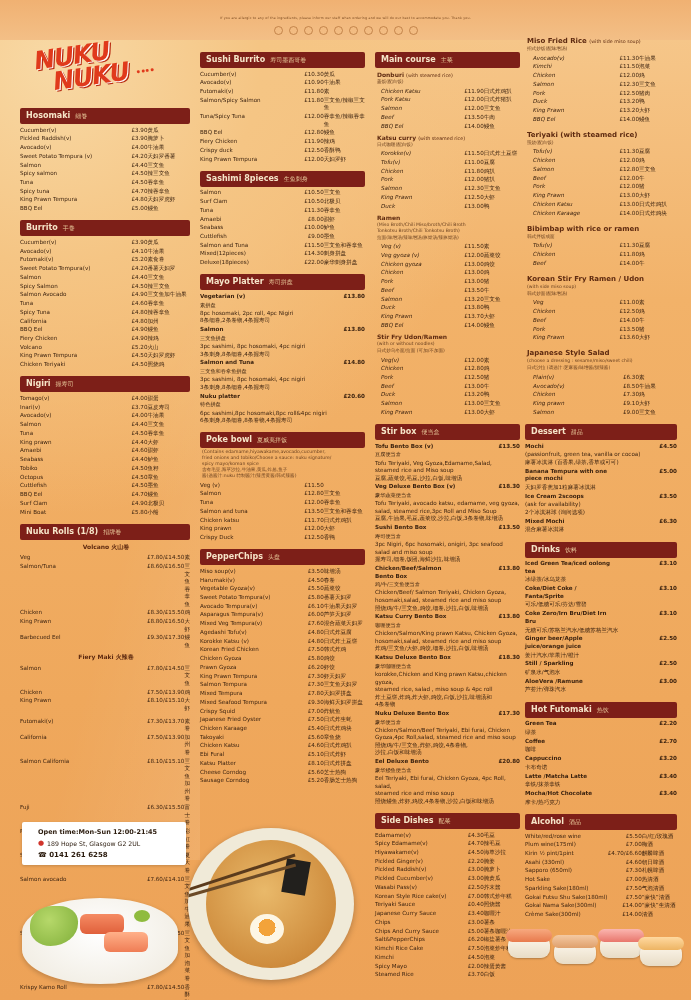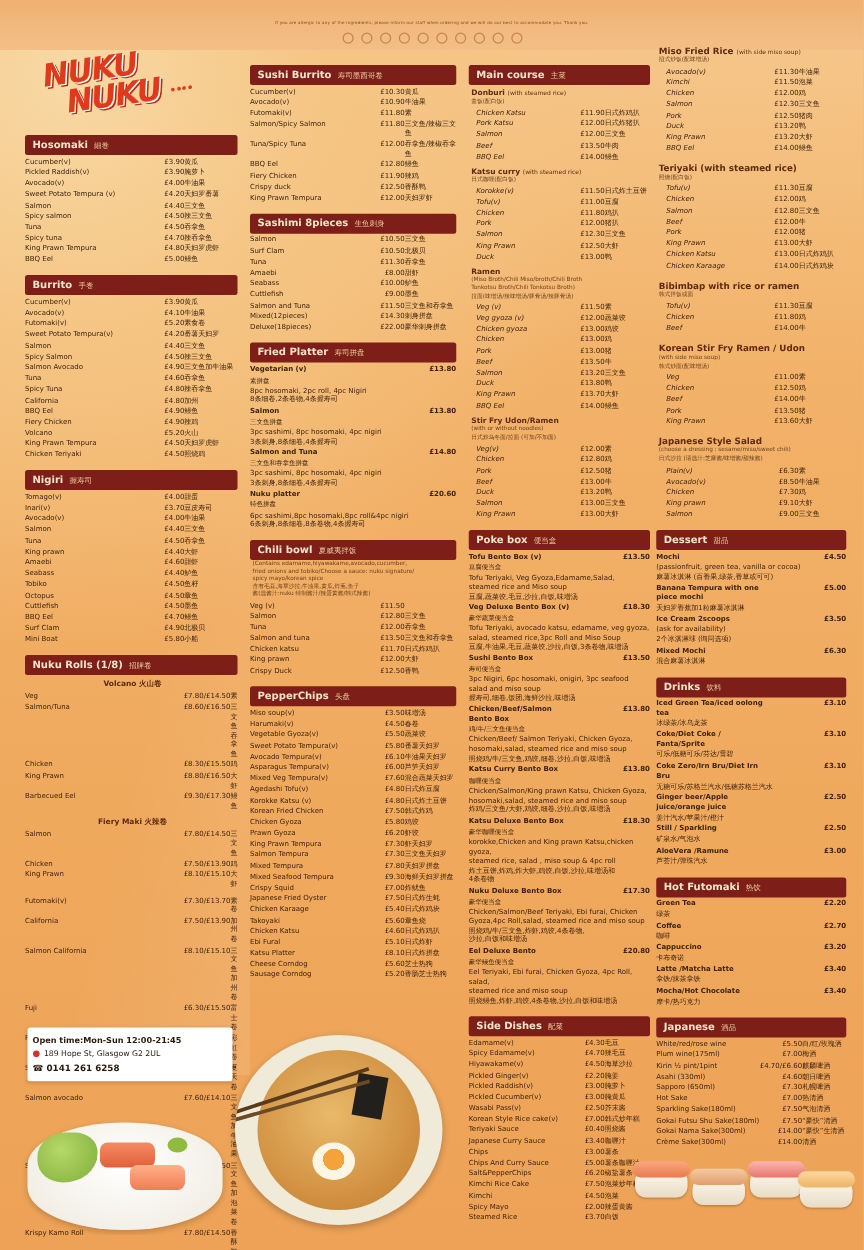--- a/index.html
+++ b/index.html
@@ -74,21 +74,21 @@
   td.nm  { width:58%; }
   td.pr  { width:17%; text-align:right; padding-right:3px; white-space:nowrap; }
   td.cn  { width:25%; font-size:5.2px; color:#5a3318; padding-left:2px; }
   td.pr2 { width:42%; text-align:right; white-space:nowrap; }
 
   .note { font-size:4.6px; color:#6b4120; margin:1px 0 1px 2px; line-height:1.3; }
 
   
   .infopanel {
     position:absolute; left:22px; top:822px; width:164px;
-    background:#ffffff; border-radius:2px; padding:6px 4px;
+    background:#ffffff; border-radius:2px; padding:6px 16px;
     box-shadow:0 1px 3px rgba(0,0,0,.18);
   }
   .infopanel .open { font-size:6.5px; font-weight:bold; color:#2a1a0c; }
   .infopanel .addr { font-size:6.2px; color:#2a1a0c; margin-top:4px; display:flex; gap:3px; align-items:flex-start; }
   .infopanel .pin { color:#d0342c; font-size:7px; line-height:1; }
   .infopanel .tel { font-size:7px; font-weight:bold; color:#2a1a0c; margin-top:4px; }
 
   
   .photo-noodle {
     position:absolute; left:188px; top:828px; width:166px; height:152px;
@@ -629,21 +629,21 @@
               <td class="nm">Deluxe(18pieces)</td>
               <td class="pr">£22.00</td>
               <td class="cn">豪华刺身拼盘</td>
             </tr>
       </tbody>
         </table>
     </div>
 
     <div class="sec">
       <div class="sec-title">
-        <span>Fried Platter</span>
+        <span>Mayo Platter</span>
         <span class="cn">寿司拼盘</span>
       </div>
       <table class="items">
         <tbody>
             <tr>
               <td class="nm" style="font-weight:bold">Vegetarian (v)</td>
               <td class="pr2" style="font-weight:bold">£13.80</td>
             </tr>
         <tr>
               <td colspan="2" class="nm" style="font-size:5.2px">素拼盘</td>
@@ -684,21 +684,21 @@
         <tr>
               <td colspan="2" class="note" style="white-space:pre-line">6pc sashimi,8pc hosomaki,8pc roll&amp;4pc nigiri
 6条刺身,8条细卷,8条卷物,4条握寿司</td>
             </tr>
       </tbody>
         </table>
     </div>
 
     <div class="sec">
       <div class="sec-title">
-        <span>Chili bowl</span>
+        <span>Poke bowl</span>
         <span class="cn">夏威夷拌饭</span>
       </div>
       <div class="note" style="white-space:pre-line">(Contains edamame,hiyawakame,avocado,cucumber,
 fried onions and tobiko/Choose a sauce: nuku signature/
 spicy mayo/korean spice
 含有毛豆,海草沙拉,牛油果,黄瓜,炸葱,鱼子
 酱(选酱汁:nuku 特制酱汁/辣蛋黄酱/韩式辣酱)</div>
       <table class="items">
         <tbody>
             <tr>
@@ -1067,21 +1067,21 @@
               <td class="nm" style="padding-left:6px;font-style:italic">King Prawn</td>
               <td class="pr">£13.00</td>
               <td class="cn">大虾</td>
             </tr>
       </tbody>
         </table>
     </div>
 
     <div class="sec">
       <div class="sec-title">
-        <span>Poke box</span>
+        <span>Stir box</span>
         <span class="cn">便当盒</span>
       </div>
       <table class="items">
         <tbody>
             <tr>
               <td class="nm" style="font-weight:bold">Tofu Bento Box (v)</td>
               <td class="pr2" style="font-weight:bold">£13.50</td>
             </tr>
         <tr>
               <td colspan="2" class="nm" style="font-size:5.2px">豆腐便当盒</td>
@@ -1612,21 +1612,21 @@
             </tr>
         <tr>
               <td colspan="2" class="note">摩卡/热巧克力</td>
             </tr>
       </tbody>
         </table>
     </div>
 
     <div class="sec">
       <div class="sec-title">
-        <span>Japanese</span>
+        <span>Alcohol</span>
         <span class="cn">酒品</span>
       </div>
       <table class="items">
         <tbody>
             <tr>
               <td class="nm">White/red/rose wine</td>
               <td class="pr">£5.50</td>
               <td class="cn">白/红/玫瑰酒</td>
             </tr>
         <tr>

